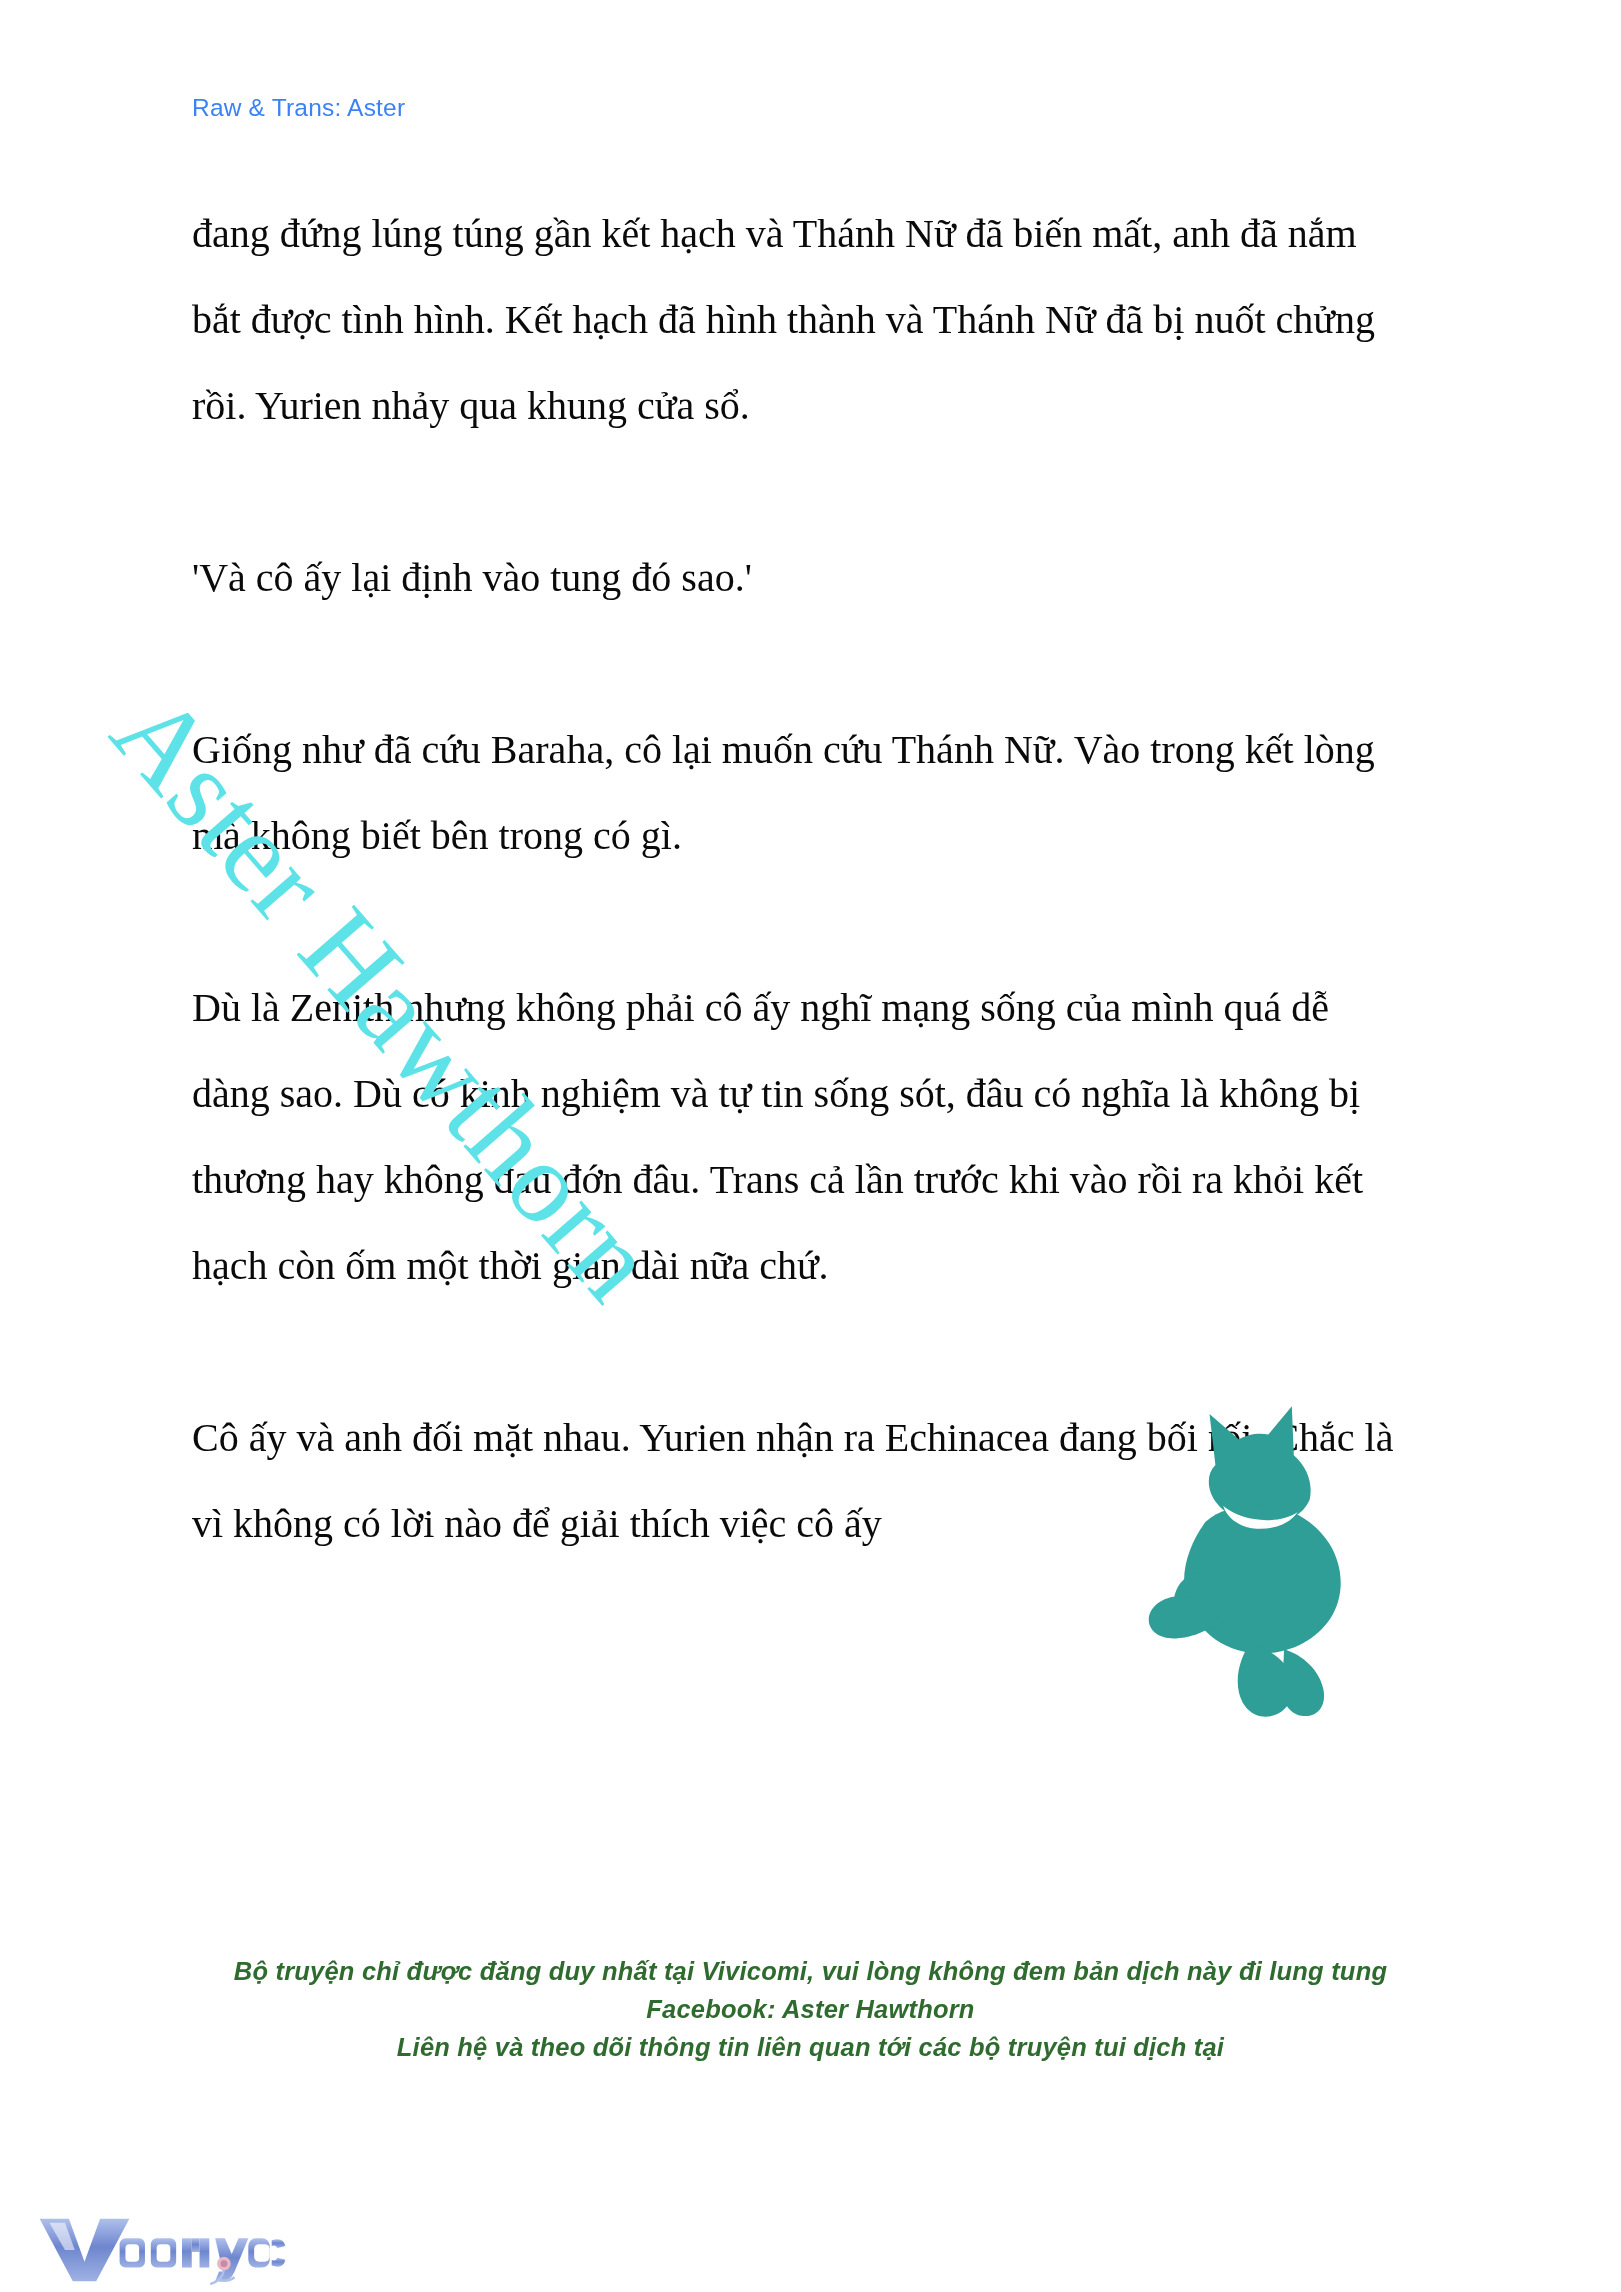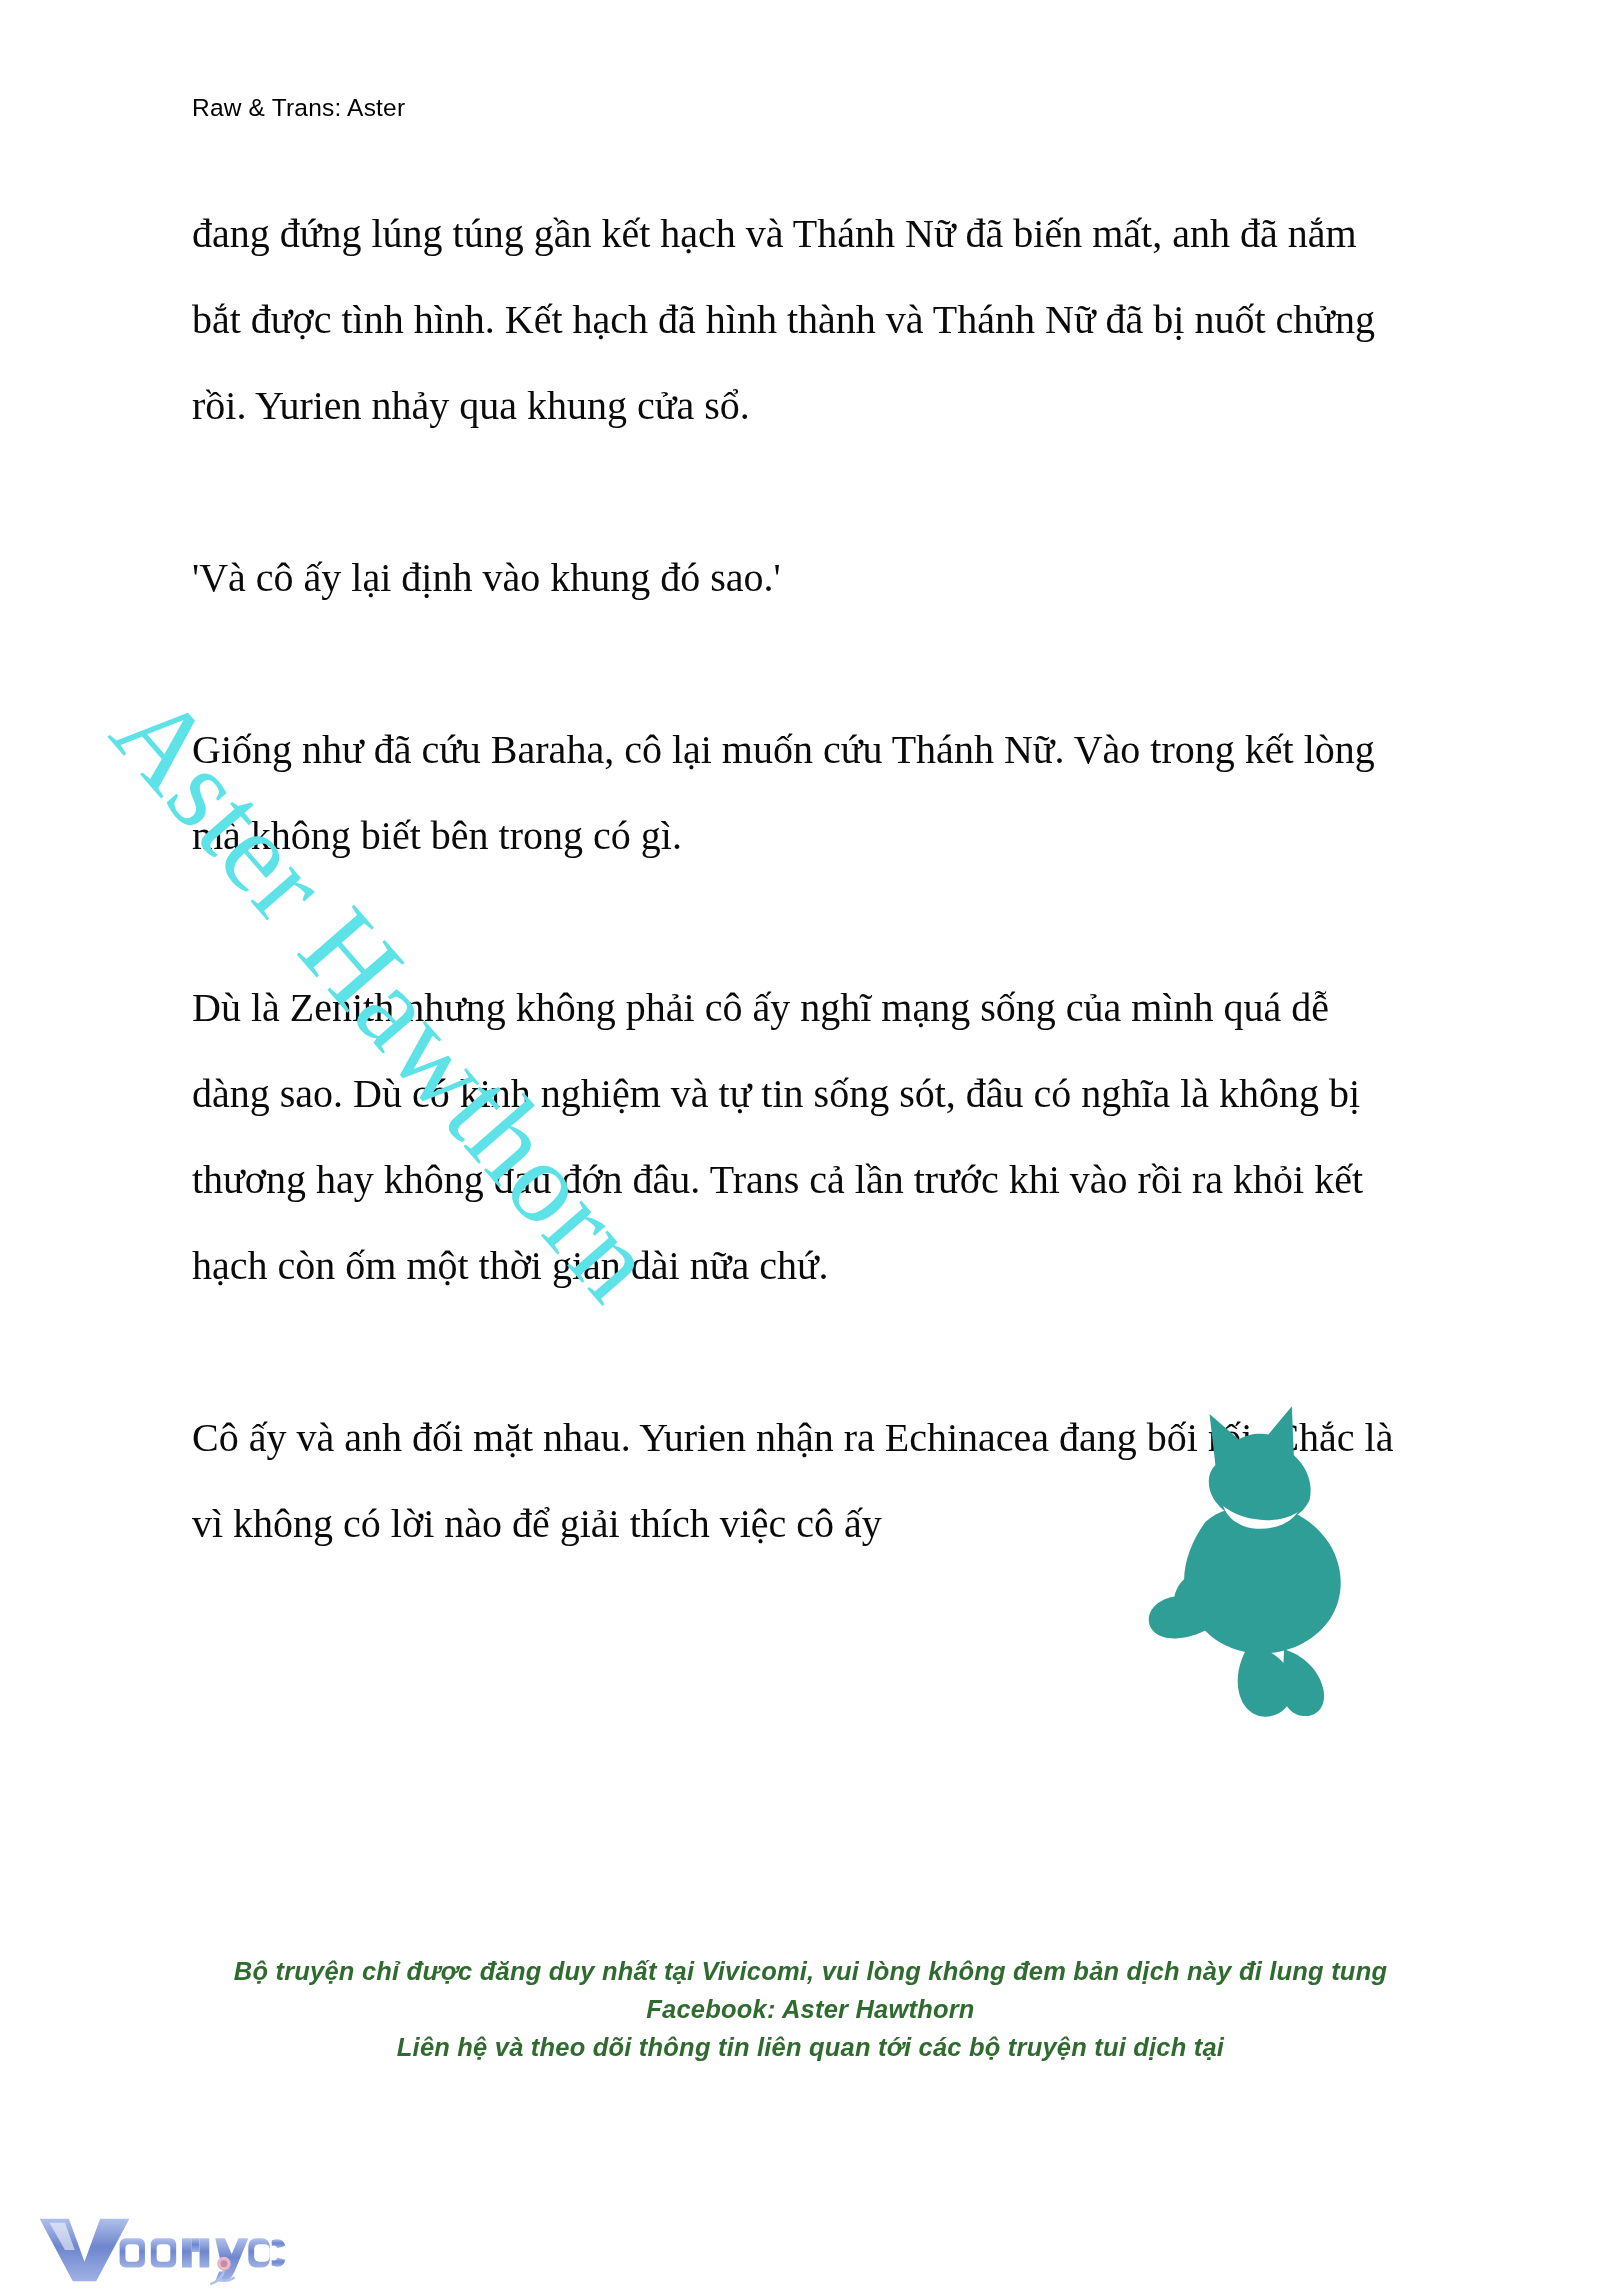--- a/index.html
+++ b/index.html
@@ -17,21 +17,21 @@
     font-family: "Liberation Serif", "DejaVu Serif", serif;
   }
 
   
   #header {
     position: absolute;
     left: 192px;
     top: 94px;
     font-family: "Liberation Sans", "DejaVu Sans", sans-serif;
     font-size: 24.5px;
-    color: #000000;
+    color: #3b82f6;
     letter-spacing: 0.2px;
     white-space: nowrap;
   }
 
   
   #body-text {
     position: absolute;
     left: 192px;
     top: 191px;
     width: 1206px;
@@ -107,21 +107,21 @@
 </style>
 </head>
 <body>
 
 <div id="page">
 
   <div id="header">Raw &amp; Trans: Aster</div>
 
   <div id="body-text">
     <p class="para">đang đứng lúng túng gần kết hạch và Thánh Nữ đã biến mất, anh đã nắm bắt được tình hình. Kết hạch đã hình thành và Thánh Nữ đã bị nuốt chửng rồi. Yurien nhảy qua khung cửa sổ.</p>
-    <p class="para">'Và cô ấy lại định vào khung đó sao.'</p>
+    <p class="para">'Và cô ấy lại định vào tung đó sao.'</p>
     <p class="para">Giống như đã cứu Baraha, cô lại muốn cứu Thánh Nữ. Vào trong kết lòng mà không biết bên trong có gì.</p>
     <p class="para">Dù là Zenith nhưng không phải cô ấy nghĩ mạng sống của mình quá dễ dàng sao. Dù có kinh nghiệm và tự tin sống sót, đâu có nghĩa là không bị thương hay không đau đớn đâu. Trans cả lần trước khi vào rồi ra khỏi kết hạch còn ốm một thời gian dài nữa chứ.</p>
     <p class="para">Cô ấy và anh đối mặt nhau. Yurien nhận ra Echinacea đang bối rối. Chắc là vì không có lời nào để giải thích việc cô ấy</p>
   </div>
 
   <div id="watermark">
     <div class="wm-text">Aster Hawthorn</div>
   </div>
 
   <div id="cat-logo">

